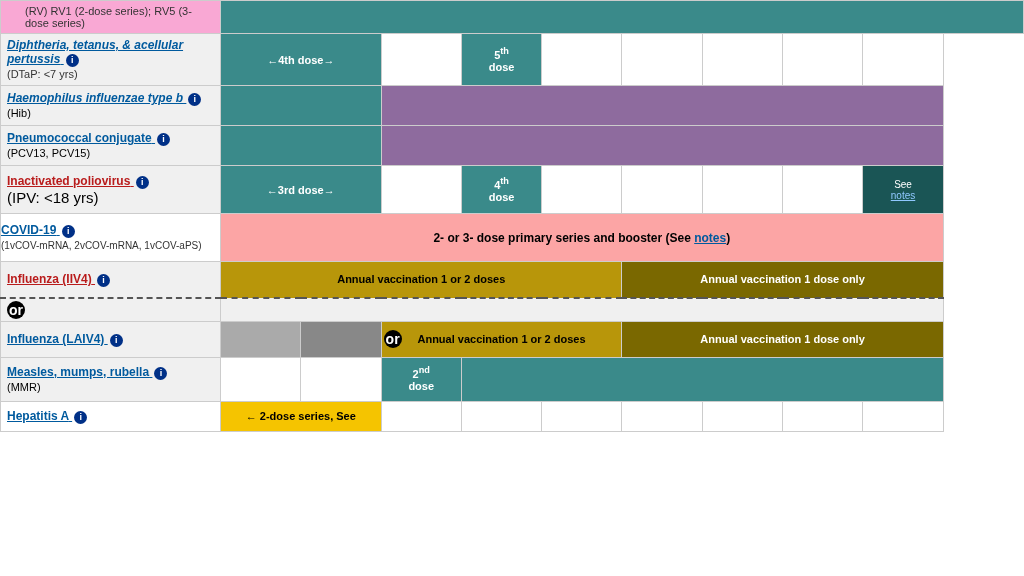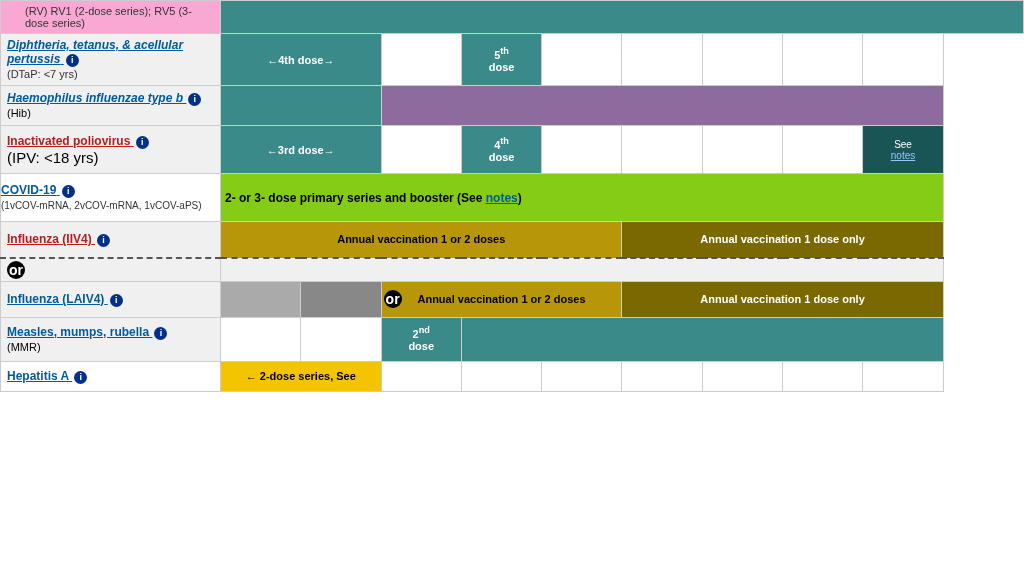--- a/index.html
+++ b/index.html
@@ -97,20 +97,32 @@
         <em>Haemophilus influenzae type b</em>
       </a>
       <span class="info-icon">i</span>
       <br>
       <span style="font-size:11px;">(Hib)</span>
     </td>
     <td colspan="2" style="background:#3a8a8a; border:1px solid #ccc;"></td>
     <td colspan="7" style="background:#8e6b9e; border:1px solid #ccc;"></td>
   </tr>
 
+  <tr style="height:40px;">
+    <td style="background:#f0f0f0; padding:4px 6px; border:1px solid #ccc;">
+      <a style="color:#005a9e; text-decoration:underline; font-weight:bold; font-size:12px; cursor:pointer;">
+        <span>Pneumococcal conjugate</span>
+      </a>
+      <span class="info-icon">i</span>
+      <br>
+      <span style="font-size:11px;">(PCV13, PCV15)</span>
+    </td>
+    <td colspan="2" style="background:#3a8a8a; border:1px solid #ccc;"></td>
+    <td colspan="7" style="background:#8e6b9e; border:1px solid #ccc;"></td>
+  </tr>
 
   <tr style="height:48px;">
     <td style="background:#f0f0f0; padding:4px 6px; border:1px solid #ccc;">
       <a style="color:#b91c1c; text-decoration:underline; font-weight:bold; font-size:12px; cursor:pointer;">
         <span>Inactivated poliovirus</span>
       </a>
       <span class="info-icon">i</span>
       <br>
       <span style="font-size:15px;">(IPV: &lt;18 yrs)</span>
     </td>
@@ -137,21 +149,21 @@
 
   <tr style="height:48px;">
     <td style="background:#fff; padding:4px 0; border:1px solid #ccc;">
       <a style="color:#005a9e; text-decoration:underline; font-weight:bold; font-size:12px; cursor:pointer;">
         <span>COVID-19</span>
       </a>
       <span class="info-icon">i</span>
       <br>
       <span style="font-size:10px; color:#333;">(1vCOV-mRNA, 2vCOV-mRNA, 1vCOV-aPS)</span>
     </td>
-    <td colspan="9" style="background:#84cc16; font-weight:bold; font-size:12px; color:#000; border:1px solid #ccc;margin-top:42px;">
+    <td colspan="9" style="background:#fca5a5; text-align:center; font-weight:bold; font-size:12px; color:#000; border:1px solid #ccc;margin-top:42px;">
       <span>2- or 3- dose primary series and booster (See </span><a style="color:#005a9e; text-decoration:underline;">notes</a><span>)</span>
     </td>
   </tr>
 
   <tr style="height:36px;">
     <td style="background:#f0f0f0; padding:4px 6px; border:1px solid #ccc;">
       <a style="color:#b91c1c; text-decoration:underline; font-weight:bold; font-size:12px; cursor:pointer;">
         <span>Influenza (IIV4)</span>
       </a>
       <span class="info-icon">i</span>

